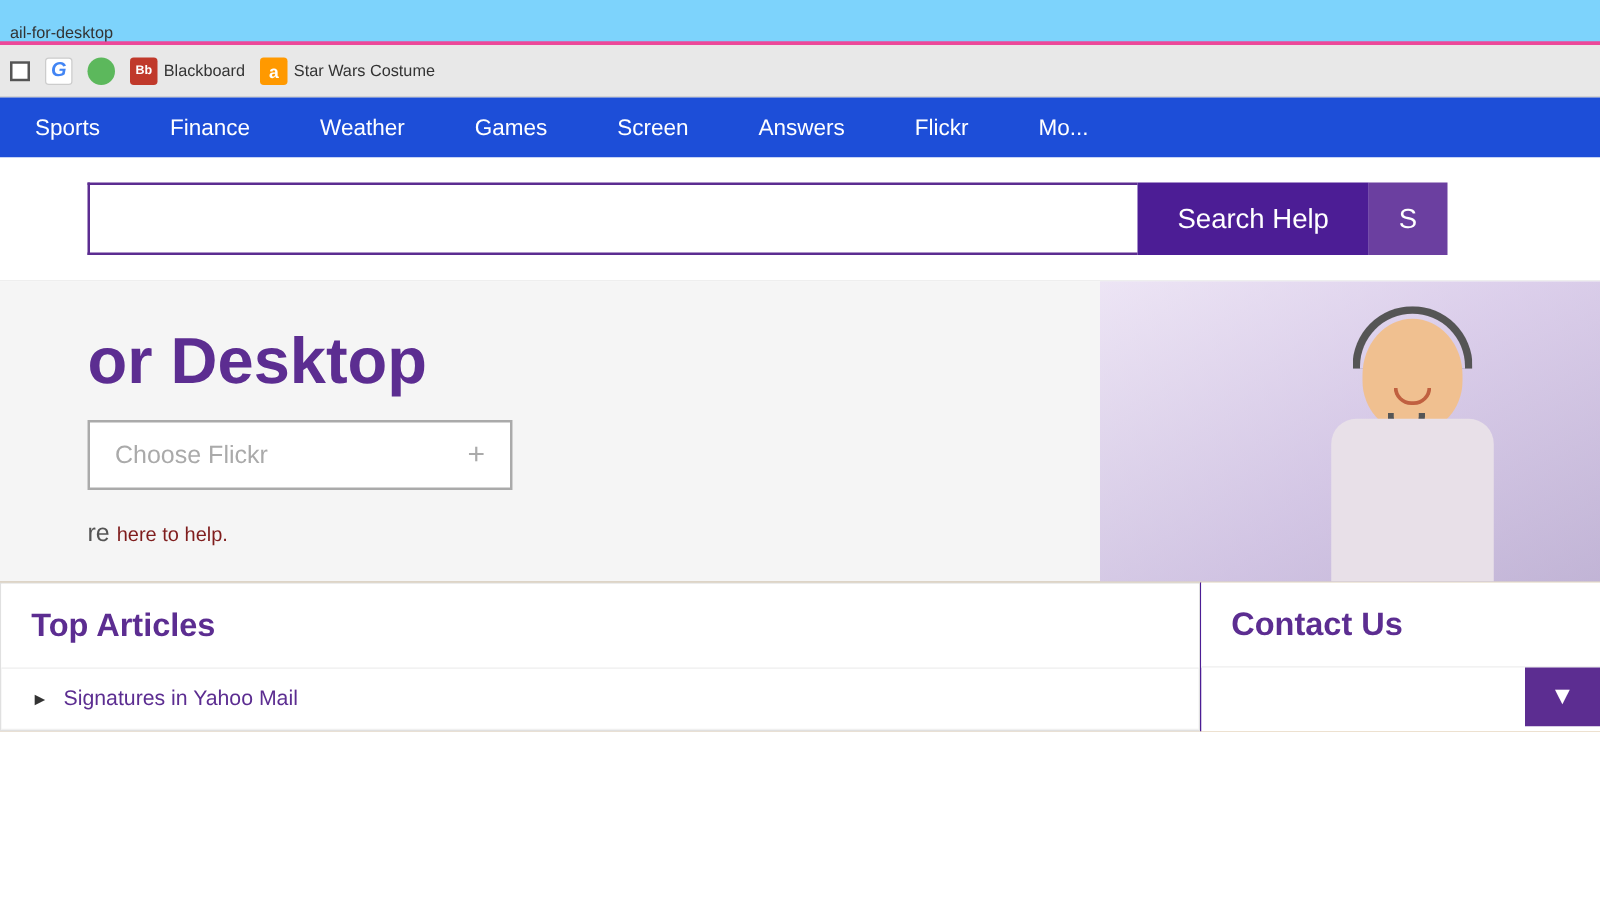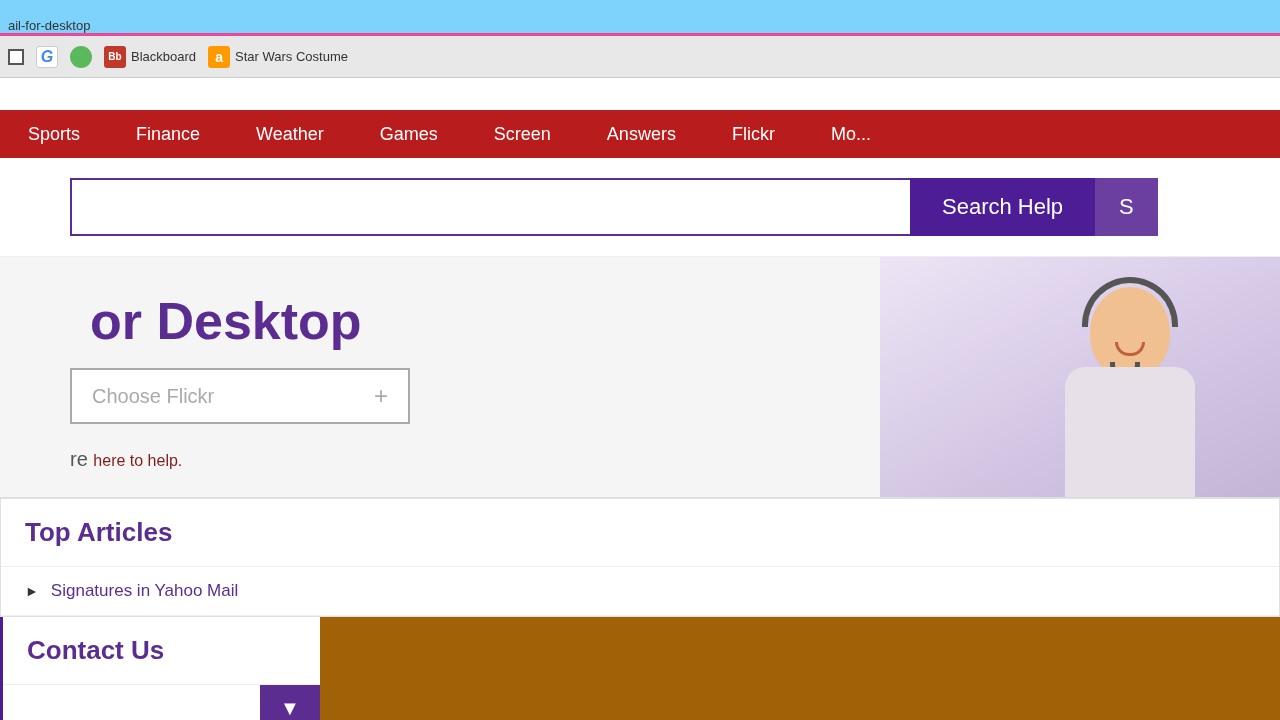--- a/index.html
+++ b/index.html
@@ -66,25 +66,24 @@
     .checkbox-bookmark {
       width: 16px;
       height: 16px;
       border: 2px solid #555;
       background: #fff;
       flex-shrink: 0;
     }
 
     
     .nav-bar {
-      background: #b91c1c;
+      background: #1d4ed8;
       height: 48px;
       display: flex;
       overflow: hidden;
-      margin-top: 32px;
     }
     .nav-item {
       color: #fff;
       font-size: 18px;
       padding: 0 28px;
       height: 100%;
       display: flex;
       align-items: center;
       cursor: pointer;
       white-space: nowrap;
@@ -143,21 +142,20 @@
     .hero-text {
       flex: 1;
       z-index: 2;
     }
     .hero-title {
       font-size: 52px;
       color: #5c2d91;
       font-weight: bold;
       line-height: 1.1;
       margin-bottom: 18px;
-      margin-left: 20px;
     }
     .choose-version-btn {
       border: 2px solid #aaa;
       background: #fff;
       color: #aaa;
       font-size: 20px;
       padding: 12px 20px;
       cursor: pointer;
       display: flex;
       align-items: center;
@@ -262,21 +260,20 @@
       border: 3px solid #c06040;
       border-top: none;
       border-radius: 0 0 15px 15px;
     }
 
     
     .bottom-section {
       display: flex;
       background: #a16207;
       border-top: 1px solid #ddd;
-      flex-direction: column;
     }
     .top-articles-panel {
       flex: 1;
       background: #fff;
       border: 1px solid #e0e0e0;
       margin: 0;
       padding: 0;
     }
     .top-articles-header {
       background: #fff;
@@ -299,21 +296,21 @@
     }
     .article-link {
       color: #5c2d91;
       font-size: 17px;
       text-decoration: none;
       cursor: pointer;
     }
     .contact-us-panel {
       width: 320px;
       background: #fff;
-      border-left: 3px solid #4c1d95;
+      border-left: 1px solid #4c1d95;
       display: flex;
       flex-direction: column;
       align-items: stretch;
     }
     .contact-us-header {
       background: #fff;
       padding: 18px 24px;
       font-size: 26px;
       color: #5c2d91;
       font-weight: bold;

